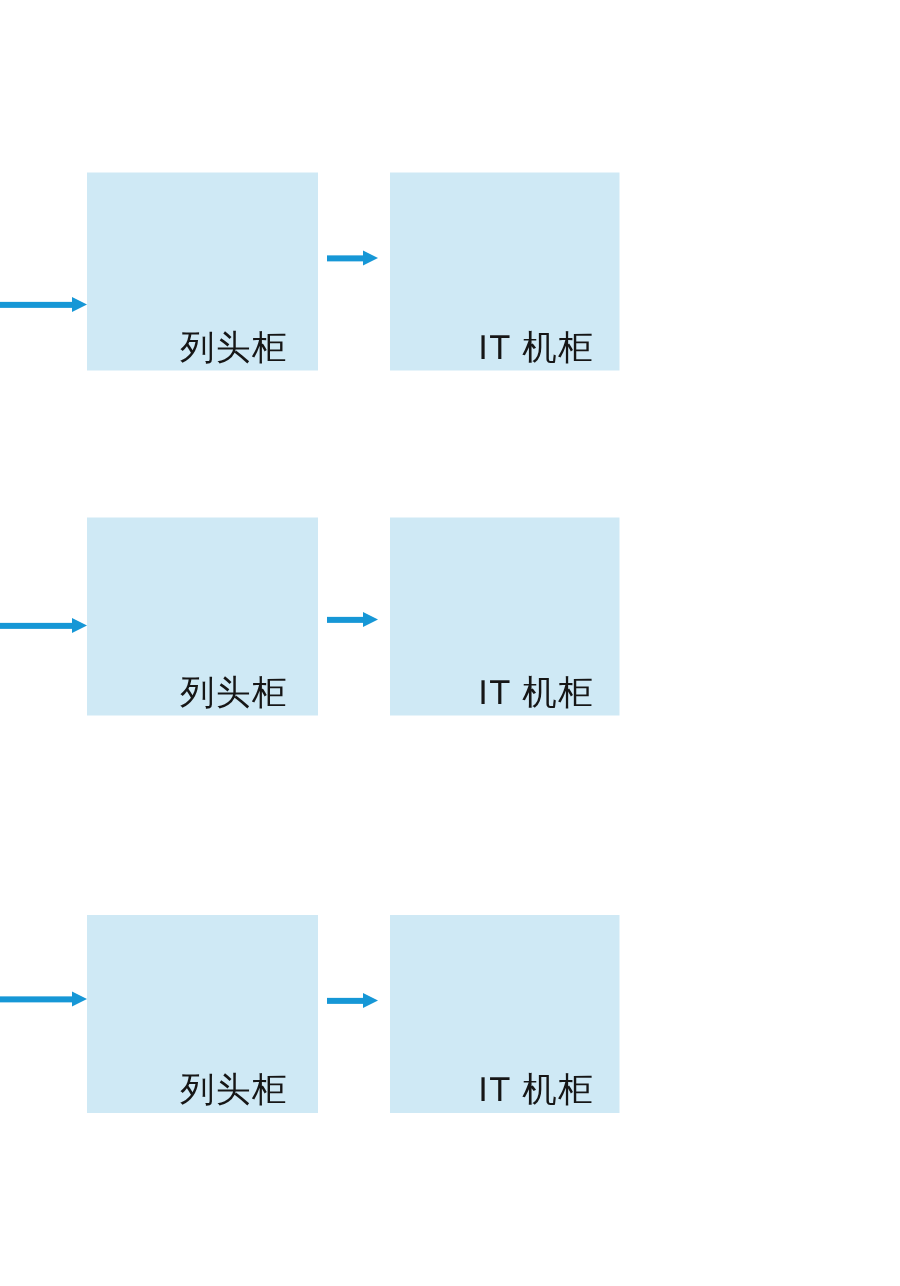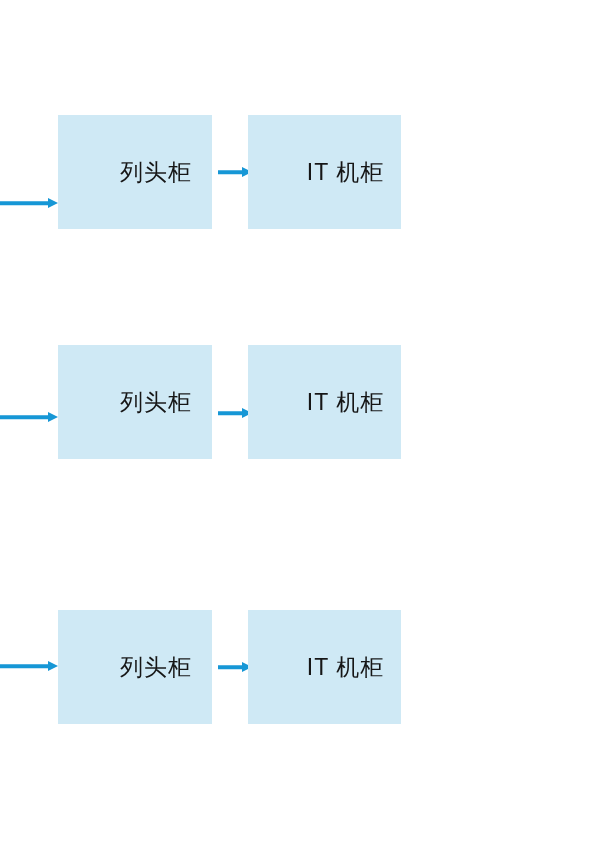--- a/index.html
+++ b/index.html
@@ -16,29 +16,29 @@
   .canvas {
     position: relative;
     width: 600px;
     height: 857px;
     background: var(--color-background);
     overflow: hidden;
   }
   
   .node {
     position: absolute;
-    height: 114px;
+    height: 132px;
     background: var(--color-box-fill);
     display: flex;
-    align-items: center;
+    align-items: flex-end;
     justify-content: center;
     padding-left: 42px;
   }
   .node.src { left: 58px; width: 154px; }
-  .node.tgt { left: 248px; width: 153px; }
+  .node.tgt { left: 260px; width: 153px; }
   .node .label {
     font-size: 23px;
     color: var(--color-text);
     letter-spacing: 1px;
     white-space: nowrap;
   }
   .n1 { top: 115px; }
   .n2 { top: 345px; }
   .n3 { top: 610px; }
   

